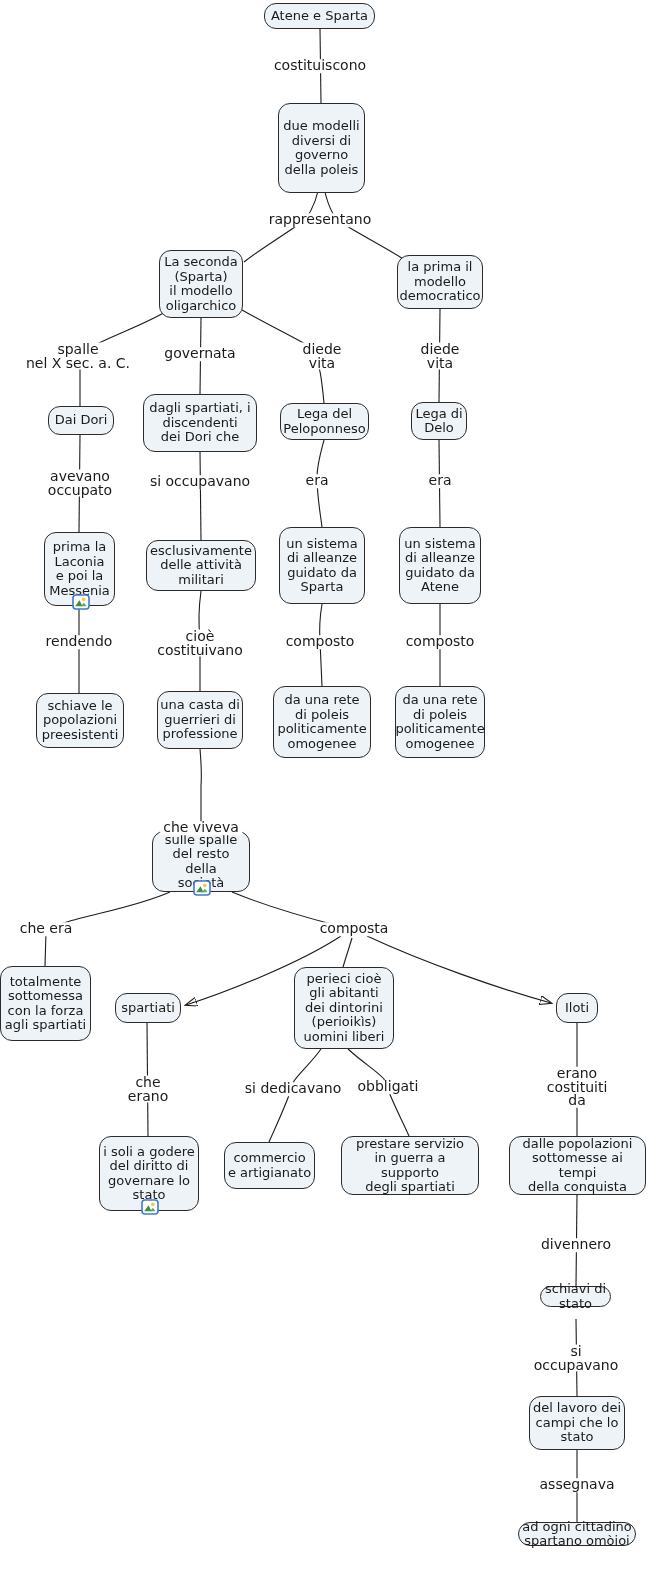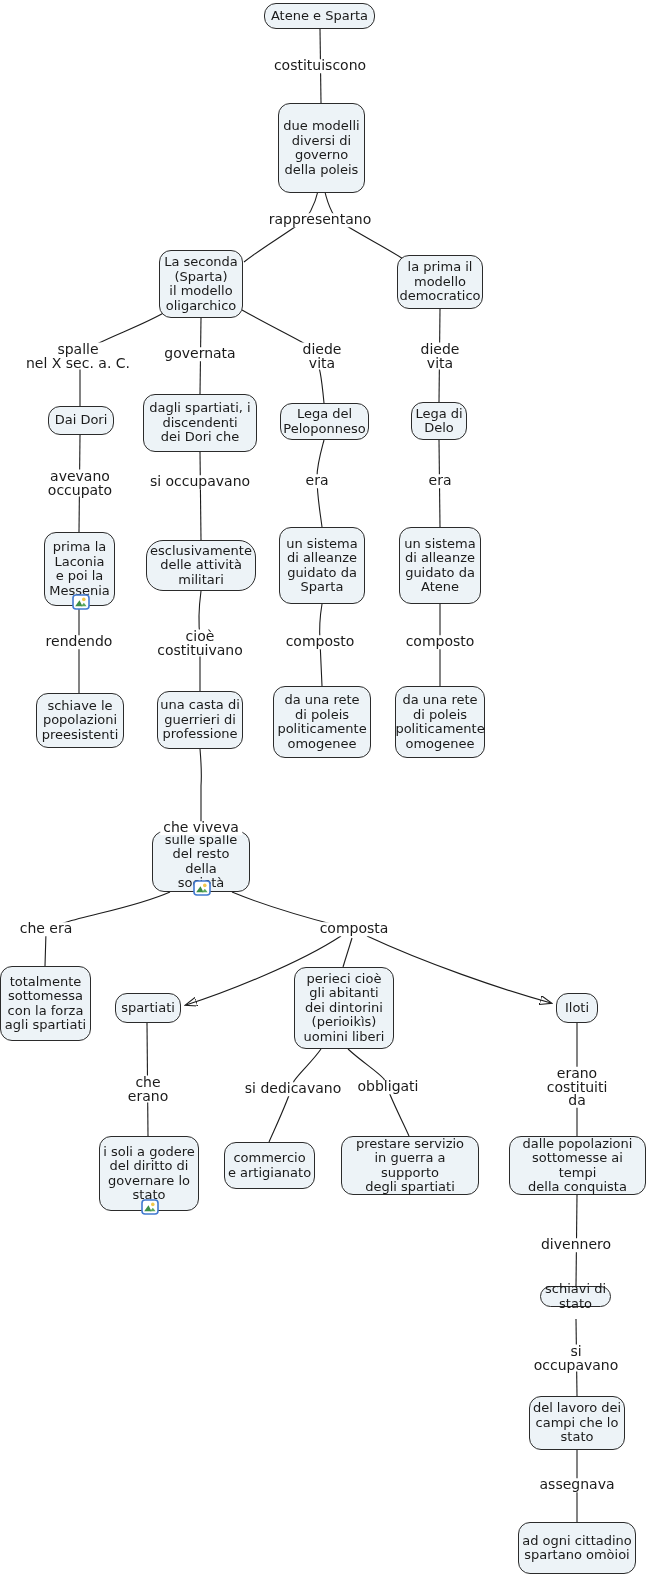--- a/index.html
+++ b/index.html
@@ -128,21 +128,21 @@
 Messenia</span>
         <span class="res-icon" style="left: 35.5px; top: 61px;">
     <svg width="18" height="16" viewBox="0 0 18 16" xmlns="http://www.w3.org/2000/svg">
       <rect x="1" y="1" width="16" height="14" rx="3" fill="#ffffff" stroke="#4179cf" stroke-width="1.6"></rect>
       <circle cx="11.8" cy="5.4" r="1.8" fill="#f2c84b"></circle>
       <path d="M3.2 12.2 L7.5 6.2 L10.5 12.2 Z" fill="#3d8f45"></path>
       <path d="M9 12.2 L11.8 8.8 L14.6 12.2 Z" fill="#5aa85e"></path>
     </svg>
   </span>
       </div>
-      <div class="node" style="left: 146px; top: 540px; width: 110px; height: 51px; border-radius: 17px;">
+      <div class="node" style="left: 146px; top: 540px; width: 110px; height: 51px;">
         <span class="node-text">esclusivamente
 delle attività
 militari</span>
       </div>
       <div class="node" style="left: 279px; top: 527px; width: 86px; height: 77px;">
         <span class="node-text">un sistema
 di alleanze
 guidato da
 Sparta</span>
       </div>
@@ -236,21 +236,21 @@
       </div>
       <div class="node" style="left: 540px; top: 1286px; width: 71px; height: 21px;">
         <span class="node-text">schiavi di
 stato</span>
       </div>
       <div class="node" style="left: 529px; top: 1396px; width: 96px; height: 54px;">
         <span class="node-text">del lavoro dei
 campi che lo
 stato</span>
       </div>
-      <div class="node" style="left: 518px; top: 1522px; width: 118px; height: 52px;">
+      <div class="node" style="left: 518px; top: 1522px; width: 118px; height: 24px;">
         <span class="node-text">ad ogni cittadino
 spartano omòioi</span>
       </div>
     </div>
   <div id="labels">
       <div class="edge-label" style="left: 320px; top: 66px;">costituiscono</div>
       <div class="edge-label" style="left: 320px; top: 220px;">rappresentano</div>
       <div class="edge-label" style="left: 78px; top: 356px;">spalle
 nel X sec. a. C.</div>
       <div class="edge-label" style="left: 200px; top: 354px;">governata</div>

